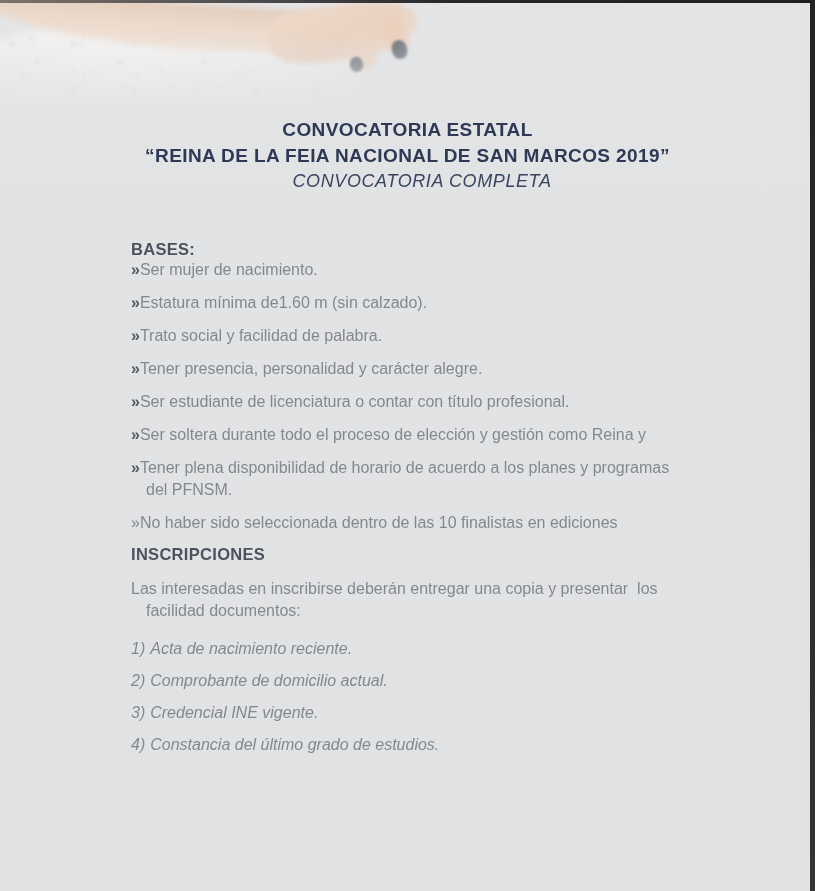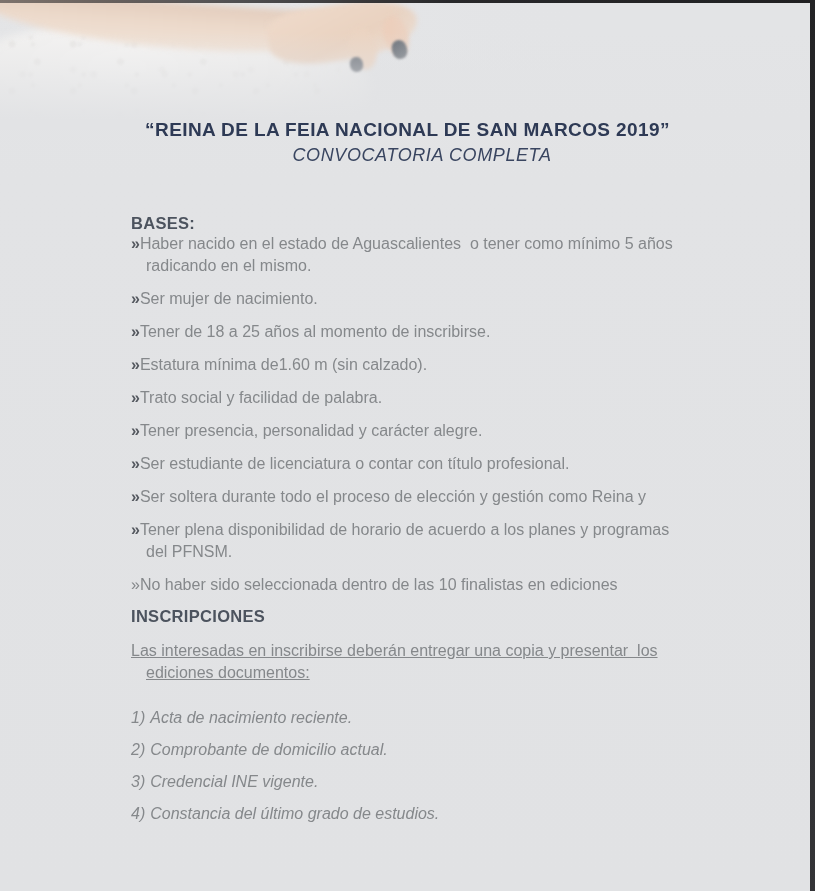--- a/index.html
+++ b/index.html
@@ -93,21 +93,21 @@
   .content { position: relative; margin: 46px 0 0 131px; width: 600px; z-index: 2; }
   .section-heading {
     font-size: 16.5px; font-weight: bold; color: #4c535e;
     letter-spacing: 0.3px; white-space: pre;
   }
   .b-item { margin-bottom: 11px; color: #85888b; font-size: 16px; line-height: 22px; }
   .b-line { white-space: pre; }
   .b-line2 { padding-left: 15px; white-space: pre; }
   .mk { font-weight: bold; color: #54585f; }
   .mk.light { font-weight: normal; color: #85888b; }
-  .intro { margin-bottom: 23px; text-decoration: underline; }
+  .intro { margin-bottom: 16px; }
   .heading-insc { margin-top: 9px; margin-bottom: 14px; }
   .doc-item { margin-bottom: 10px; color: #85888b; font-size: 16px; line-height: 22px; white-space: pre; font-style: italic; }
   .doc-num { margin-right: 5px; }
 </style>
 </head>
 <body>
 
 <div class="page">
 
   <div class="photo">
@@ -120,40 +120,34 @@
     <div class="nail-1"></div>
     <div class="nail-2"></div>
     <div class="photo-fade-right"></div>
     <div class="photo-fade-bottom"></div>
   </div>
 
   <div class="top-border"></div>
   <div class="right-border"></div>
 
   <header class="titles">
+    <div class="title-main">CONVOCATORIA ESTATAL</div>
     <div class="title-main">“REINA DE LA FEIA NACIONAL DE SAN MARCOS 2019”</div>
     <div class="title-sub">CONVOCATORIA COMPLETA</div>
   </header>
 
   <main class="content">
 
     <div class="section-heading">BASES:</div>
 
-    <div class="b-item">
-      <div class="b-line"><span class="mk">»</span><span>Haber nacido en el estado de Aguascalientes  o tener como mínimo 5 años</span></div>
-      <div class="b-line2">radicando en el mismo.</div>
-    </div>
 
     <div class="b-item">
       <div class="b-line"><span class="mk">»</span><span>Ser mujer de nacimiento.</span></div>
     </div>
 
-    <div class="b-item">
-      <div class="b-line"><span class="mk">»</span><span>Tener de 18 a 25 años al momento de inscribirse.</span></div>
-    </div>
 
     <div class="b-item">
       <div class="b-line"><span class="mk">»</span><span>Estatura mínima de1.60 m (sin calzado).</span></div>
     </div>
 
     <div class="b-item">
       <div class="b-line"><span class="mk">»</span><span>Trato social y facilidad de palabra.</span></div>
     </div>
 
     <div class="b-item">
@@ -174,21 +168,21 @@
     </div>
 
     <div class="b-item">
       <div class="b-line"><span class="mk light">»</span><span>No haber sido seleccionada dentro de las 10 finalistas en ediciones</span></div>
     </div>
 
     <div class="section-heading heading-insc">INSCRIPCIONES</div>
 
     <div class="b-item intro">
       <div class="b-line">Las interesadas en inscribirse deberán entregar una copia y presentar  los</div>
-      <div class="b-line2">ediciones documentos:</div>
+      <div class="b-line2">facilidad documentos:</div>
     </div>
 
     <div class="doc-item"><span class="doc-num">1)</span><span>Acta de nacimiento reciente.</span></div>
     <div class="doc-item"><span class="doc-num">2)</span><span>Comprobante de domicilio actual.</span></div>
     <div class="doc-item"><span class="doc-num">3)</span><span>Credencial INE vigente.</span></div>
     <div class="doc-item"><span class="doc-num">4)</span><span>Constancia del último grado de estudios.</span></div>
 
   </main>
 </div>
 

